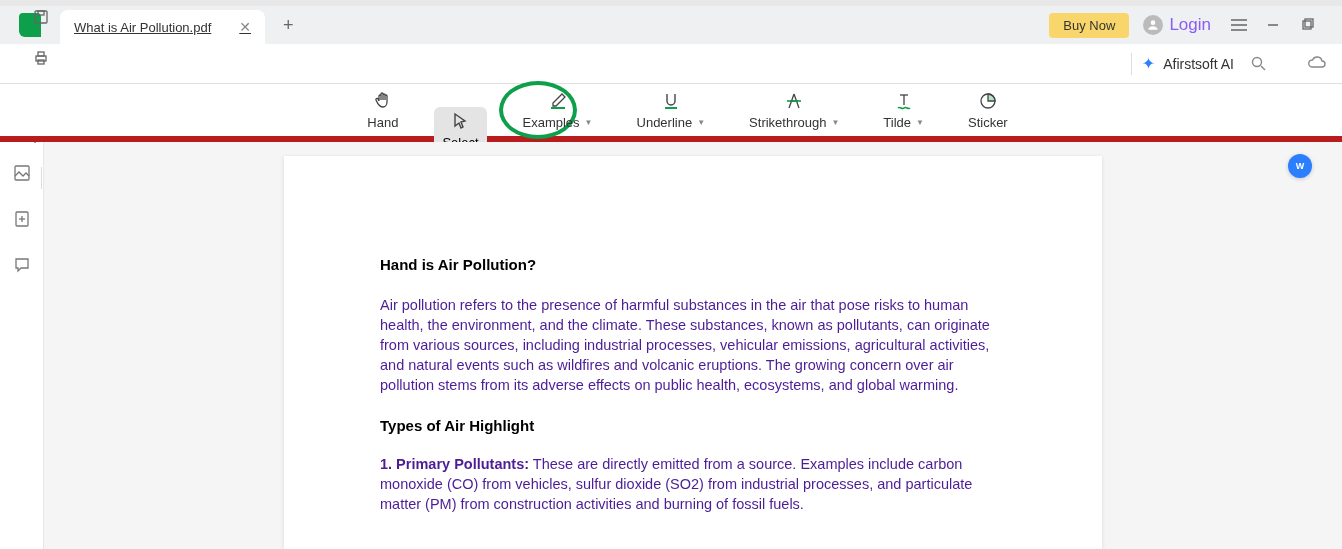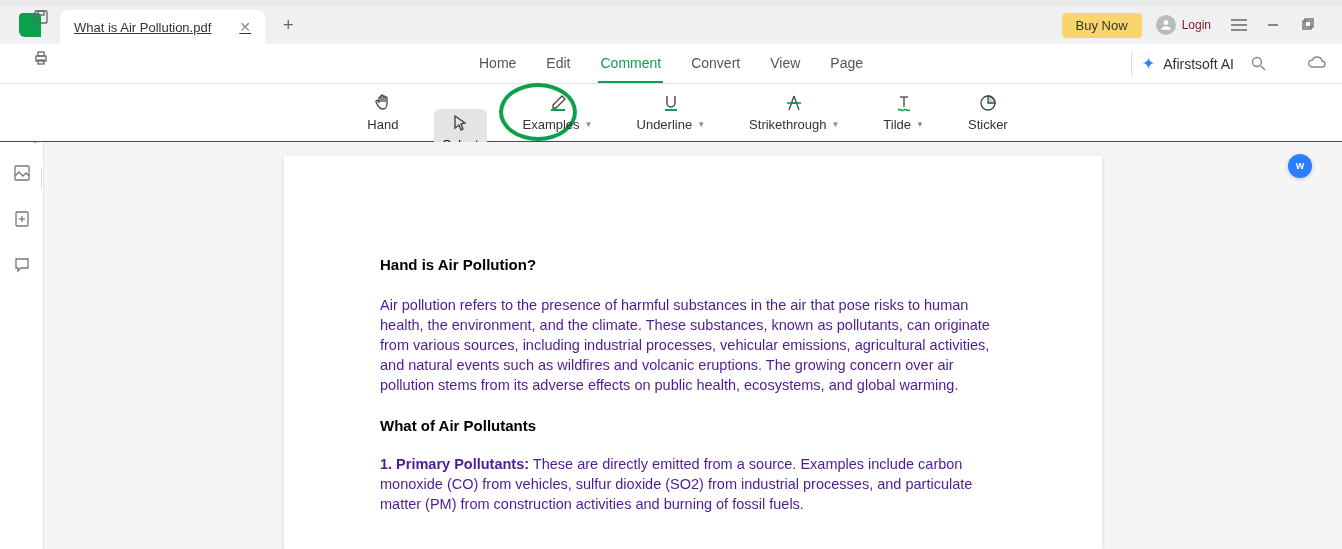--- a/index.html
+++ b/index.html
@@ -11,38 +11,38 @@
 .logo { width: 60px; display: flex; justify-content: center; align-items: center; }
 .logo-shape { width: 22px; height: 24px; background: #0d9f4a; border-radius: 4px 4px 0 6px; position: relative; }
 .tab { background: #fff; height: 34px; margin-top: 4px; display: flex; align-items: center; padding: 0 14px; border-radius: 8px 8px 0 0; font-size: 13px; color: #333; text-decoration: underline; }
 .tab-close { margin-left: 28px; color: #888; font-size: 14px; cursor: pointer; }
 .new-tab { margin-left: 18px; color: #666; font-size: 18px; cursor: pointer; }
 .titlebar-right { position: absolute; right: 21px; display: flex; align-items: center; gap: 6px; }
 .buy-btn { background: #f9d66c; padding: 5px 14px; border-radius: 4px; font-size: 13px; color: #333; cursor: pointer; }
 .login-group { display: flex; align-items: center; gap: 6px; padding: 4px 8px; cursor: pointer; }
 .user-icon { width: 20px; height: 20px; background: #bbb; border-radius: 50%; display: flex; align-items: center; justify-content: center; }
 .user-icon svg { width: 14px; height: 14px; fill: #fff; }
-.login-text { font-size: 12px; color: #7f1d1d; }
+.login-text { font-size: 17px; color: #8b5cf6; }
 .win-btn { width: 28px; height: 28px; display: flex; align-items: center; justify-content: center; color: #666; cursor: pointer; }
 
 .menubar { height: 40px; background: #fff; display: flex; align-items: center; border-bottom: 1px solid #e0e0e0; position: relative; }
 .file-group { display: flex; align-items: center; padding-left: 20px; gap: 13px; flex-direction: column; }
 .file-btn { display: flex; align-items: center; gap: 6px; font-size: 14px; color: #333; cursor: pointer; }
 .icon-btn { width: 28px; height: 28px; display: flex; align-items: center; justify-content: center; color: #666; cursor: pointer; }
 .vsep { width: 1px; height: 22px; background: #ddd; margin: 0 10px; }
 .center-tabs { position: absolute; left: 50%; transform: translateX(-50%); display: flex; gap: 26px; }
 .menu-tab { font-size: 14px; color: #555; cursor: pointer; padding: 10px 2px; }
 .menu-tab.active { color: #0d9f4a; border-bottom: 2px solid #0d9f4a; }
 .ai-group { position: absolute; right: 70px; display: flex; align-items: center; gap: 10px; }
 .ai-btn { display: flex; align-items: center; gap: 8px; font-size: 14px; color: #333; cursor: pointer; }
 .ai-sparkle { color: #2b7fff; font-size: 16px; }
 .cloud-btn { position: absolute; right: 16px; color: #888; cursor: pointer; }
 .ai-sep { width: 1px; height: 22px; background: #ddd; }
 
-.toolbar { height: 58px; background: #fff; display: flex; justify-content: center; align-items: center; gap: 28px; border-bottom: 1px solid #b91c1c; position: relative; padding-left: 33px; }
+.toolbar { height: 58px; background: #fff; display: flex; justify-content: center; align-items: center; gap: 28px; border-bottom: 6px solid #b91c1c; position: relative; padding-left: 33px; }
 .tool { display: flex; flex-direction: column; align-items: center; gap: 4px; cursor: pointer; padding: 4px 8px; border-radius: 6px; position: relative; }
 .tool.selected { background: #e4e4e4; margin-top: 40px; }
 .tool-icon { width: 22px; height: 20px; display: flex; align-items: center; justify-content: center; color: #444; }
 .tool-label { font-size: 13px; color: #333; display: flex; align-items: center; gap: 3px; }
 .tool-label.bold { color: #000; }
 .dd-arrow { font-size: 8px; color: #888; margin-left: 2px; }
 .highlight-circle { position: absolute; width: 78px; height: 58px; border: 4px solid #0d9f4a; border-radius: 50%; pointer-events: none; }
 
 .workspace { display: flex; height: calc(549px - 6px - 38px - 40px - 58px); }
 .leftbar { width: 44px; background: #fff; border-right: 1px solid #e8e8e8; padding-top: 20px; display: flex; flex-direction: column; align-items: center; gap: 24px; }
@@ -131,28 +131,20 @@
           <path d="M5 3L2 6l3 3M2 6h8a4 4 0 014 4"></path>
         </svg>
     </div>
     <div class="icon-btn">
       <svg width="16" height="14" viewBox="0 0 16 14" fill="none" stroke="#666" stroke-width="1.4">
           <path d="M11 3l3 3-3 3M14 6H6a4 4 0 00-4 4"></path>
         </svg>
     </div>
     <div class="vsep"></div>
   </div>
-  <div class="center-tabs">
-    <div class="menu-tab">Home</div>
-    <div class="menu-tab">Edit</div>
-    <div class="menu-tab active">Comment</div>
-    <div class="menu-tab">Convert</div>
-    <div class="menu-tab">View</div>
-    <div class="menu-tab">Page</div>
-  </div>
   <div class="ai-group">
     <div class="ai-sep"></div>
     <div class="ai-btn">
       <span class="ai-sparkle">✦</span>
       <span>Afirstsoft AI</span>
     </div>
     <div class="icon-btn">
       <svg width="15" height="15" viewBox="0 0 15 15" fill="none" stroke="#888" stroke-width="1.4">
           <circle cx="6" cy="6" r="4.5"></circle>
           <line x1="10" y1="10" x2="14" y2="14"></line>
@@ -264,20 +256,20 @@
     <div class="lb-btn">
       <svg width="18" height="18" viewBox="0 0 18 18" fill="none" stroke="#777" stroke-width="1.3">
           <path d="M3 3h12v9H8l-3 3v-3H3z"></path>
         </svg>
     </div>
   </div>
   <div class="canvas">
     <div class="page">
       <div class="doc-h">Hand is Air Pollution?</div>
       <div class="doc-p">Air pollution refers to the presence of harmful substances in the air that pose risks to human health, the environment, and the climate. These substances, known as pollutants, can originate from various sources, including industrial processes, vehicular emissions, agricultural activities, and natural events such as wildfires and volcanic eruptions. The growing concern over air pollution stems from its adverse effects on public health, ecosystems, and global warming.</div>
-      <div class="doc-h2">What of Air Pollutants</div>
+      <div class="doc-h2">Types of Air Highlight</div>
       <div class="doc-p">
         <span class="bold">1. Primary Pollutants:</span><span> These are directly emitted from a source. Examples include carbon monoxide (CO) from vehicles, sulfur dioxide (SO2) from industrial processes, and particulate matter (PM) from construction activities and burning of fossil fuels.</span>
       </div>
     </div>
     <div class="word-badge">W</div>
   </div>
 </div>
 
 </body></html>

